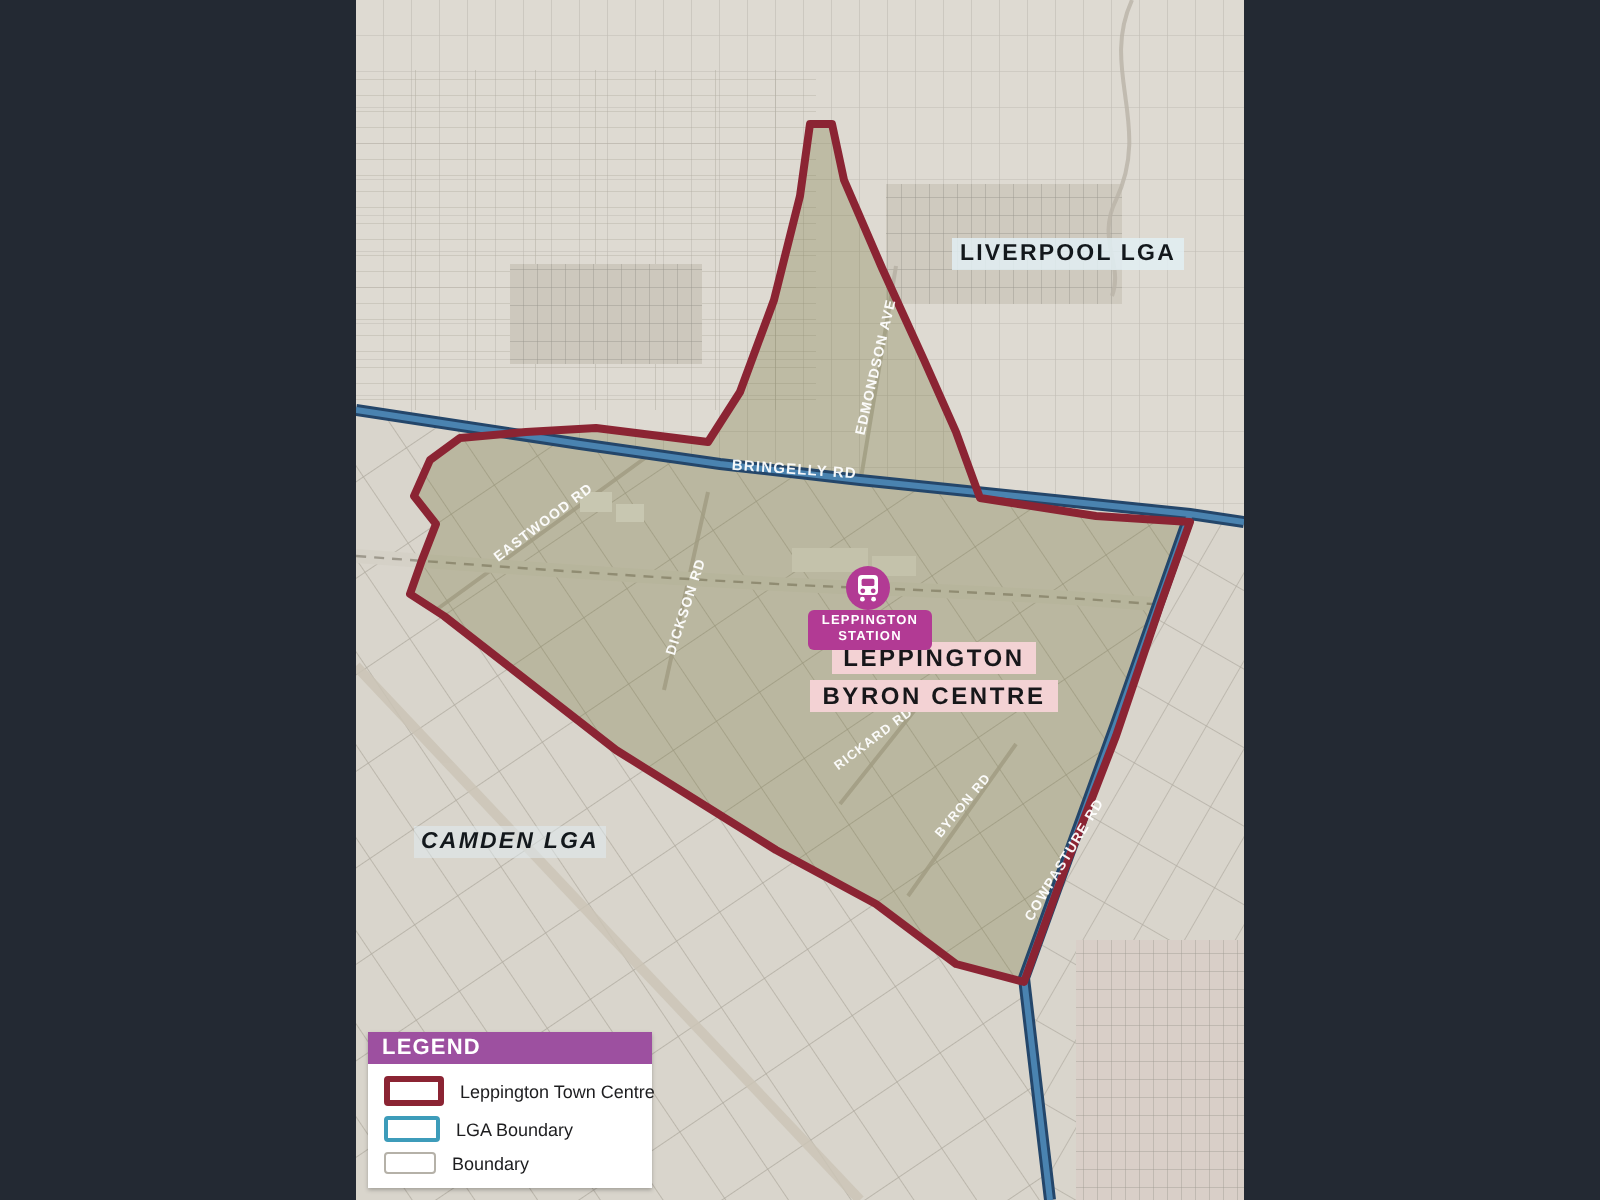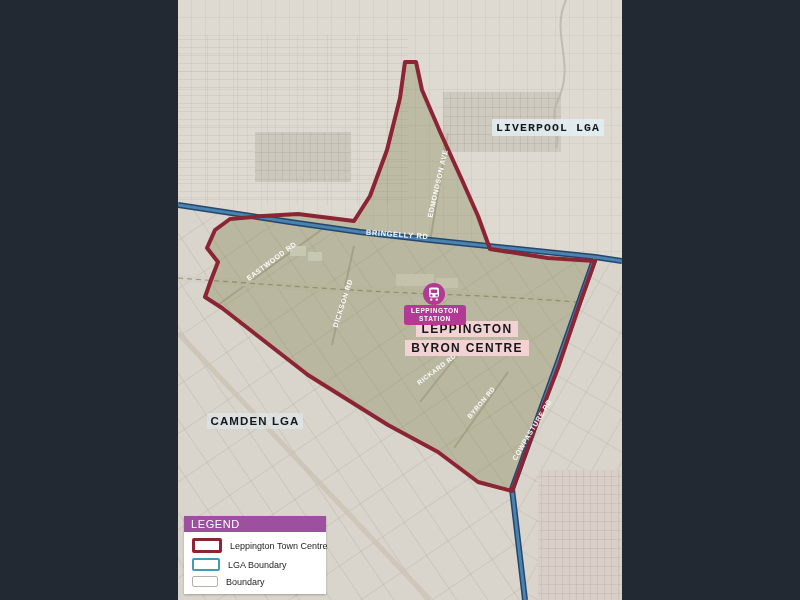--- a/index.html
+++ b/index.html
@@ -14,21 +14,21 @@
   }
   .map-frame svg{position:absolute;left:0;top:0;}
   
   .lga-label{
     position:absolute;z-index:6;text-align:center;
     font-weight:bold;color:#13181c;letter-spacing:1.1px;font-size:11.5px;
     white-space:nowrap;
   }
   .lga-label .chip{display:inline-block;padding:2px 4px;}
   .chip-liverpool{background:rgba(226,238,243,0.85);}
-  .chip-camden{background:rgba(226,238,243,0.5);}
+  .chip-camden{background:rgba(226,238,243,0.5);font-style:italic;}
   
   .tc-label{
     position:absolute;left:222px;top:321px;width:134px;z-index:6;
     display:flex;flex-direction:column;align-items:center;gap:3px;
   }
   .tc-label .line{
     display:inline-block;background:#f3d2d4;color:#17171a;
     font-weight:bold;font-size:12px;letter-spacing:1.3px;
     padding:1px 6px;white-space:nowrap;
   }
@@ -38,21 +38,21 @@
     background:#b23a94;border-radius:3px;color:#fff;
     font-weight:bold;font-size:6.5px;letter-spacing:0.6px;line-height:8px;
     text-align:center;padding:2px 2px;box-sizing:border-box;white-space:nowrap;
   }
   
   .legend{
     position:absolute;left:6px;top:516px;width:142px;z-index:7;
     box-shadow:0 1px 2px rgba(0,0,0,0.25);
   }
   .legend-header{
-    background:#9d50a0;color:#fff;font-weight:normal;font-size:11px;
+    background:#9d50a0;color:#fff;font-weight:bold;font-size:11px;
     letter-spacing:0.6px;padding:2px 0 2px 7px;line-height:12px;
   }
   .legend-body{
     background:#ffffff;padding:6px 8px 7px 8px;
     display:flex;flex-direction:column;gap:5px;
   }
   .legend-row{display:flex;align-items:center;gap:8px;}
   .swatch{width:24px;height:9px;border-radius:2px;background:#fff;flex:0 0 auto;}
   .swatch-town{border:3px solid #8b2433;}
   .swatch-lga{border:2.5px solid #3d9cba;}
@@ -150,21 +150,21 @@
         <rect x="-5" y="-6.5" width="10" height="10" rx="2" fill="#ffffff"></rect>
         <rect x="-3.2" y="-4.6" width="6.4" height="3.6" rx="0.8" fill="#b23a94"></rect>
         <circle cx="-2.6" cy="1.4" r="1.2" fill="#b23a94"></circle>
         <circle cx="2.6" cy="1.4" r="1.2" fill="#b23a94"></circle>
         <circle cx="-2.8" cy="5.6" r="1.2" fill="#ffffff"></circle>
         <circle cx="2.8" cy="5.6" r="1.2" fill="#ffffff"></circle>
       </g>
     </g>
   </svg>
 
-  <div class="lga-label" style="left:294px;top:119px;width:152px;font-family:Liberation Mono, monospace;">
+  <div class="lga-label" style="left:280px;top:119px;width:152px;">
     <span class="chip chip-liverpool">LIVERPOOL LGA</span>
   </div>
 
   <div class="lga-label" style="left:10px;top:413px;width:134px;">
     <span class="chip chip-camden">CAMDEN LGA</span>
   </div>
 
   <div class="tc-label">
     <span class="line">LEPPINGTON</span>
     <span class="line">BYRON CENTRE</span>

